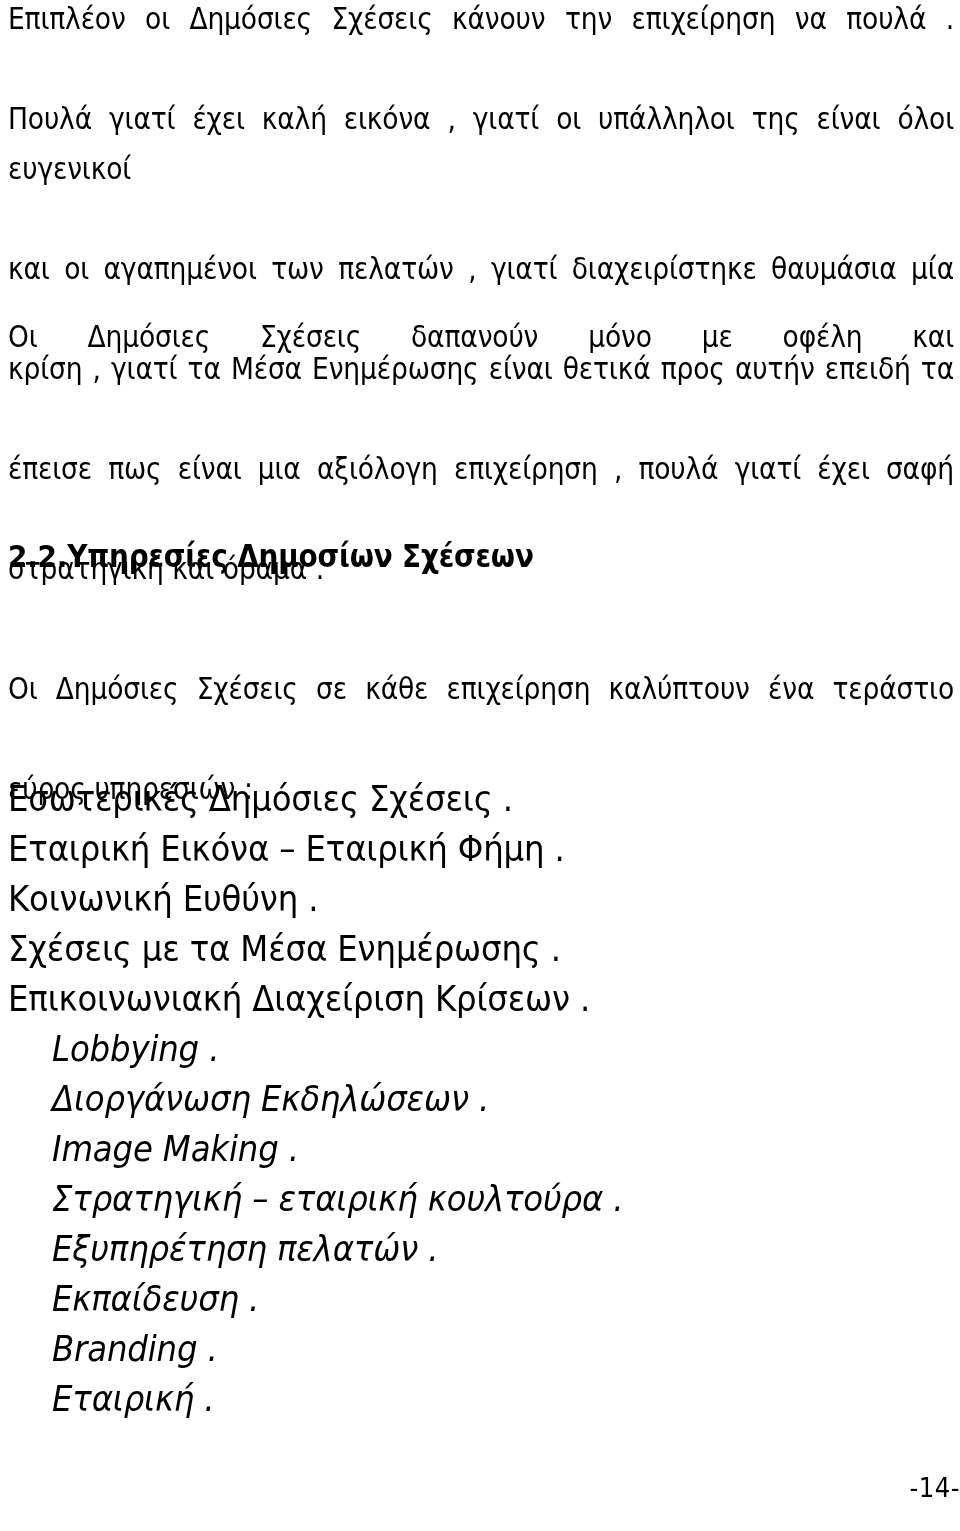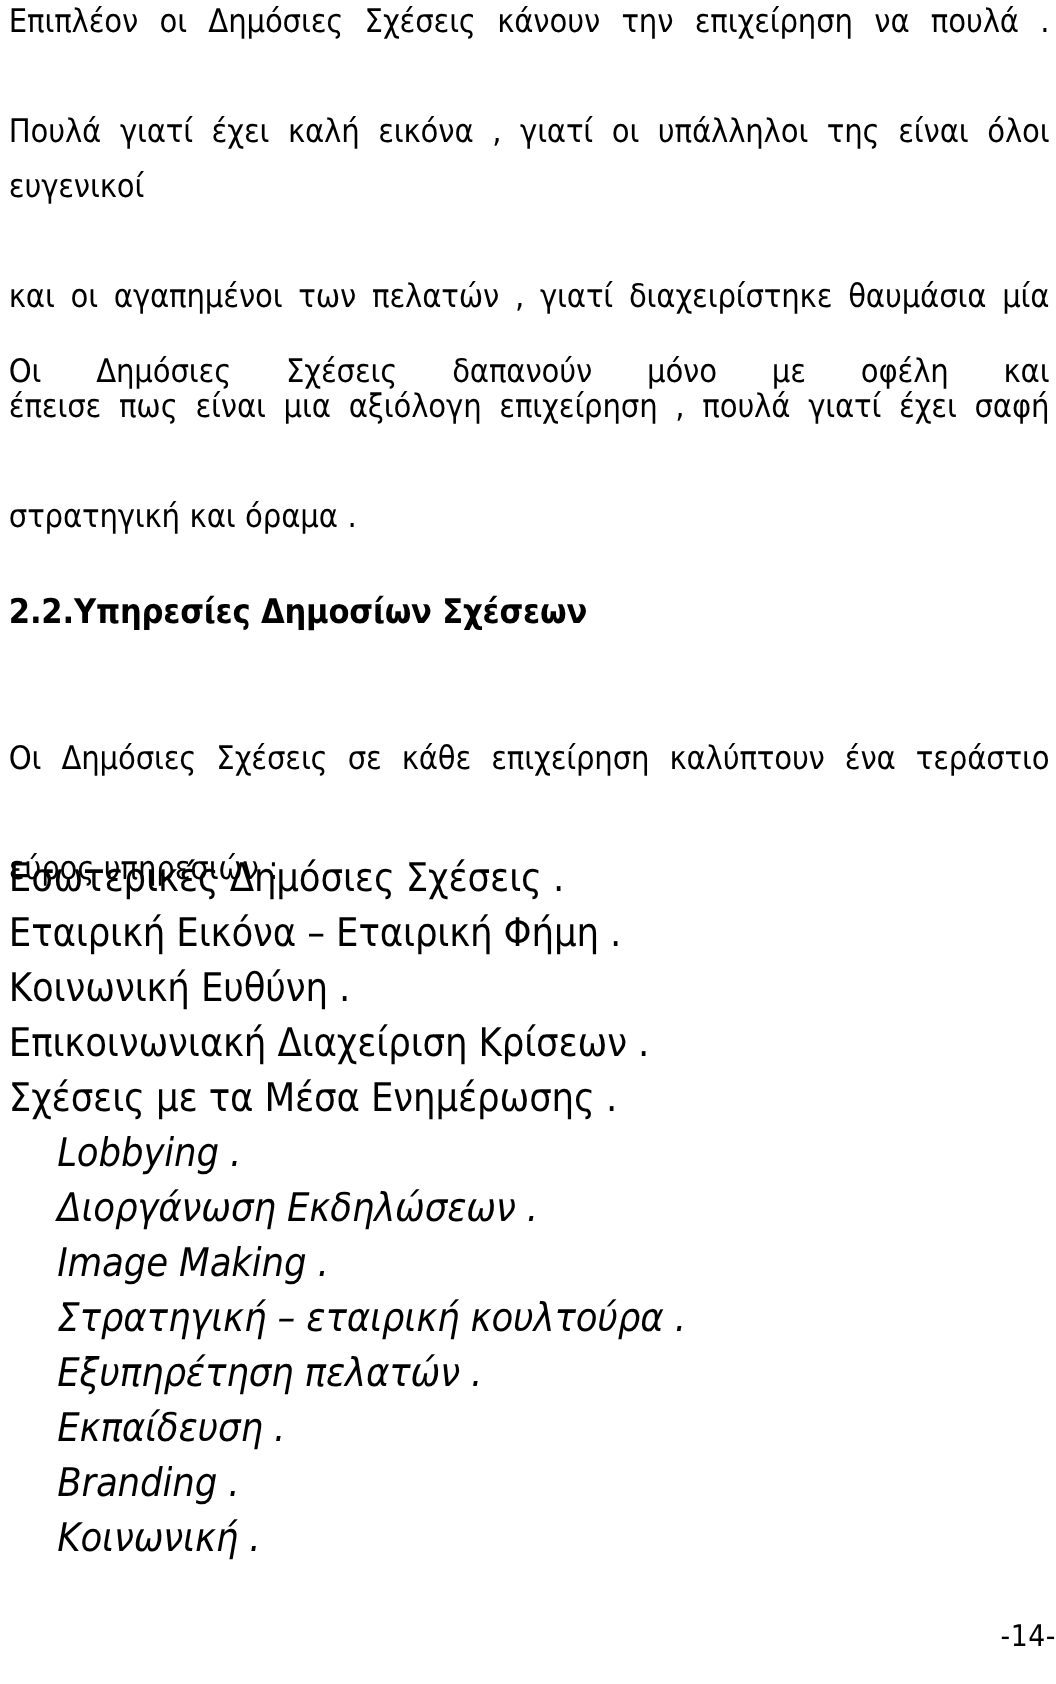--- a/index.html
+++ b/index.html
@@ -113,20 +113,21 @@
 </head>
 <body>
 
 <div class="page">
 
   <div class="para-block-1">
     <p class="para">
       <span class="jline">Επιπλέον οι Δημόσιες Σχέσεις  κάνουν την επιχείρηση να πουλά .</span>
       <span class="jline">Πουλά γιατί έχει καλή εικόνα , γιατί οι υπάλληλοι της είναι όλοι ευγενικοί</span>
       <span class="jline">και οι αγαπημένοι των πελατών , γιατί διαχειρίστηκε θαυμάσια μία</span>
+      <span class="jline">κρίση , γιατί τα Μέσα Ενημέρωσης είναι θετικά προς αυτήν επειδή τα</span>
       <span class="jline">έπεισε πως είναι μια αξιόλογη επιχείρηση , πουλά γιατί έχει σαφή</span>
       <span class="line-left">στρατηγική  και όραμα .</span>
     </p>
   </div>
 
   <div class="para-block-2">
     <p class="para">
       <span class="jline">Οι Δημόσιες Σχέσεις δαπανούν μόνο με οφέλη και</span>
     </p>
   </div>
@@ -138,28 +139,28 @@
       <span class="jline">Οι Δημόσιες Σχέσεις σε κάθε επιχείρηση καλύπτουν ένα τεράστιο</span>
       <span class="line-left">εύρος υπηρεσιών :</span>
     </p>
   </div>
 
   <div class="list-block">
     <ul class="list">
       <li>Εσωτερικές Δημόσιες Σχέσεις .</li>
       <li>Εταιρική Εικόνα – Εταιρική Φήμη .</li>
       <li>Κοινωνική Ευθύνη .</li>
+      <li>Σχέσεις με τα Μέσα Ενημέρωσης .</li>
       <li>Επικοινωνιακή Διαχείριση Κρίσεων .</li>
-      <li>Σχέσεις με τα Μέσα Ενημέρωσης .</li>
       <li class="italic">Lobbying .</li>
       <li class="italic">Διοργάνωση Εκδηλώσεων .</li>
       <li class="italic">Image Making .</li>
       <li class="italic">Στρατηγική – εταιρική κουλτούρα .</li>
       <li class="italic">Εξυπηρέτηση πελατών .</li>
       <li class="italic">Εκπαίδευση .</li>
       <li class="italic">Branding .</li>
-      <li class="italic">Κοινωνική .</li>
+      <li class="italic">Εταιρική .</li>
     </ul>
   </div>
 
   <div class="page-number">-14-</div>
 
 </div>
 
 </body></html>

